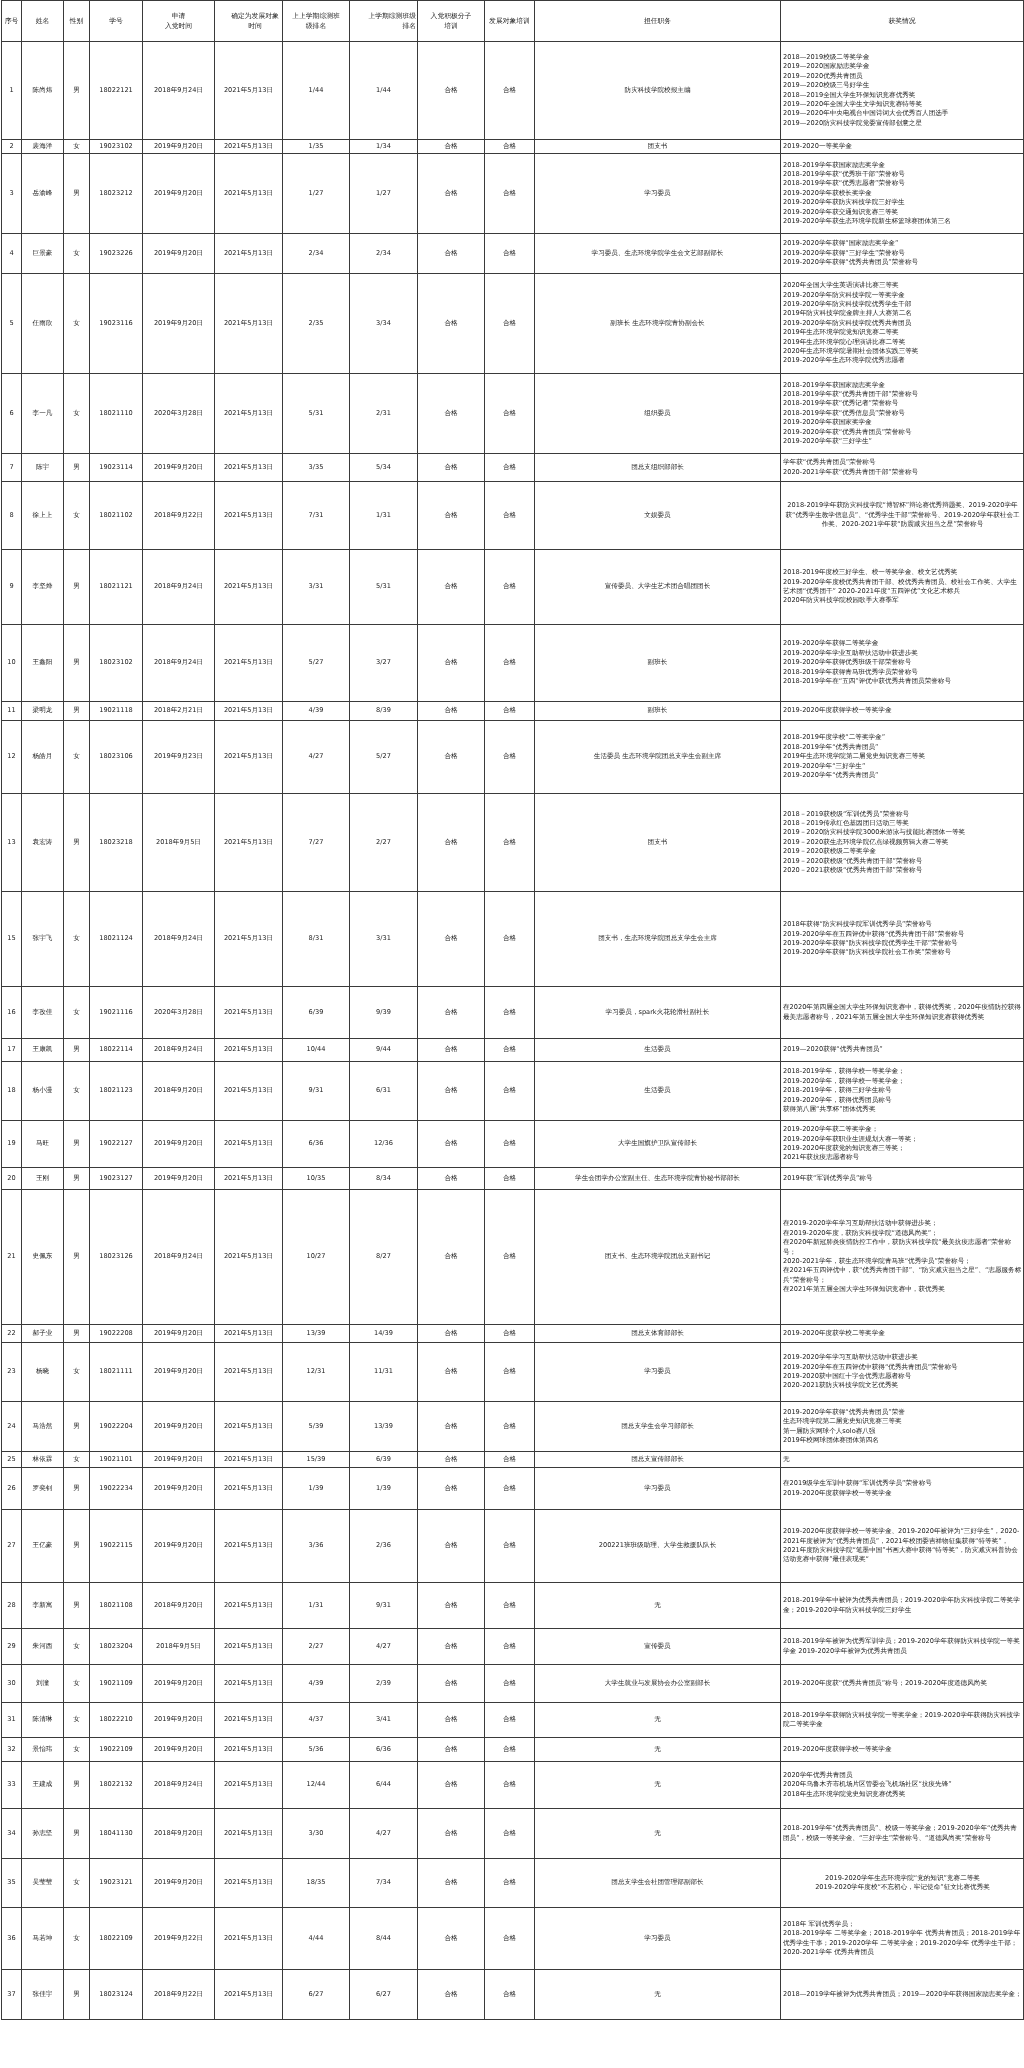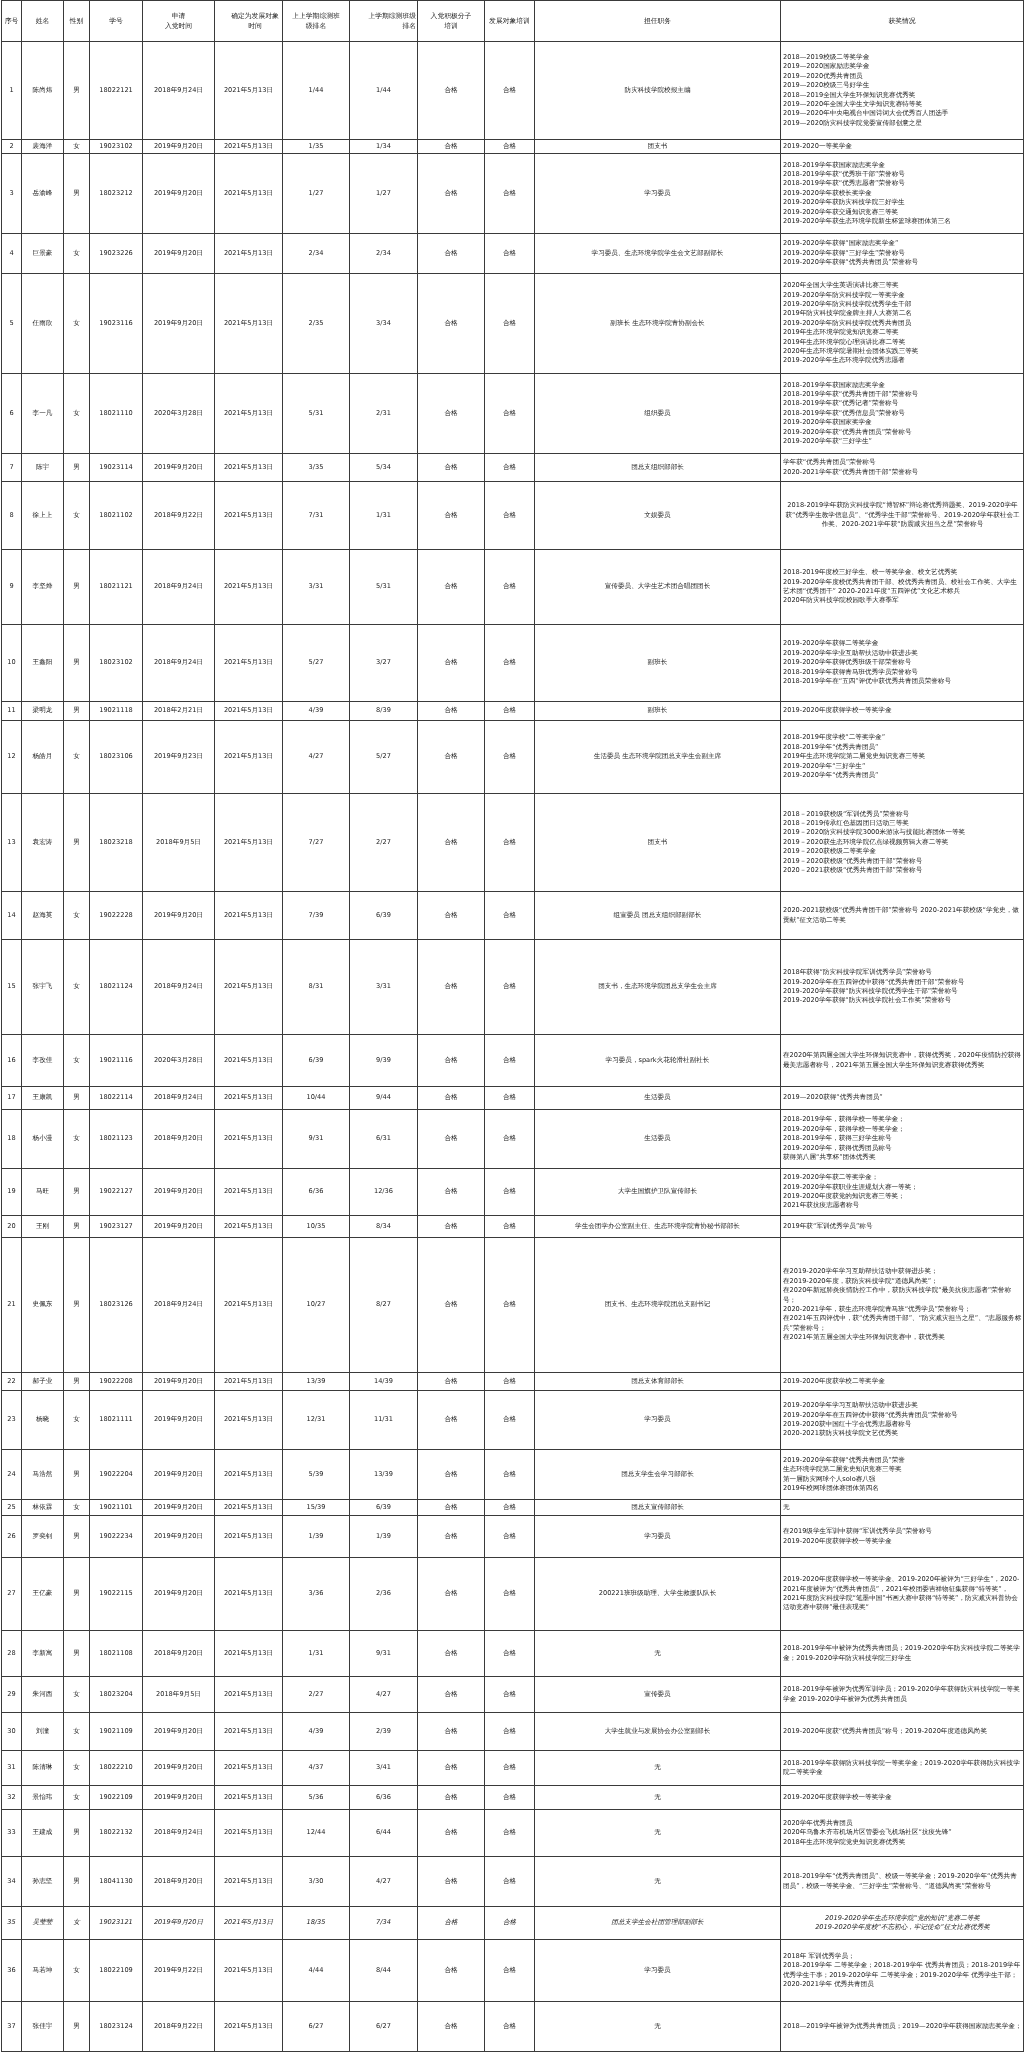--- a/index.html
+++ b/index.html
@@ -271,34 +271,20 @@
         <td>合格</td>
         <td>团支书</td>
         <td class="awards">2018－2019获校级“军训优秀员”荣誉称号
 2018－2019传承红色基因团日活动三等奖
 2019－2020防灾科技学院3000米游泳与技能比赛团体一等奖
 2019－2020获生态环境学院亿点绿视频剪辑大赛二等奖
 2019－2020获校级二等奖学金
 2019－2020获校级“优秀共青团干部”荣誉称号
 2020－2021获校级“优秀共青团干部”荣誉称号</td>
       </tr>
-      <tr style="height: 48px;">
-        <td>14</td>
-        <td>赵海英</td>
-        <td>女</td>
-        <td>19022228</td>
-        <td>2019年9月20日</td>
-        <td>2021年5月13日</td>
-        <td>7/39</td>
-        <td>6/39</td>
-        <td>合格</td>
-        <td>合格</td>
-        <td>组宣委员 团总支组织部副部长</td>
-        <td class="awards">2020-2021获校级“优秀共青团干部”荣誉称号  2020-2021年获校级“学党史，做贡献”征文活动二等奖</td>
-      </tr>
       <tr style="height: 95px;">
         <td>15</td>
         <td>张宇飞</td>
         <td>女</td>
         <td>18021124</td>
         <td>2018年9月24日</td>
         <td>2021年5月13日</td>
         <td>8/31</td>
         <td>3/31</td>
         <td>合格</td>
@@ -589,21 +575,21 @@
         <td>18041130</td>
         <td>2018年9月20日</td>
         <td>2021年5月13日</td>
         <td>3/30</td>
         <td>4/27</td>
         <td>合格</td>
         <td>合格</td>
         <td>无</td>
         <td class="awards">2018-2019学年“优秀共青团员”、校级一等奖学金；2019-2020学年“优秀共青团员”，校级一等奖学金、“三好学生”荣誉称号、“道德风尚奖”荣誉称号</td>
       </tr>
-      <tr style="height: 33px; font-style: italic;">
+      <tr style="height: 49px;">
         <td>35</td>
         <td>吴莹莹</td>
         <td>女</td>
         <td>19023121</td>
         <td>2019年9月20日</td>
         <td>2021年5月13日</td>
         <td>18/35</td>
         <td>7/34</td>
         <td>合格</td>
         <td>合格</td>

